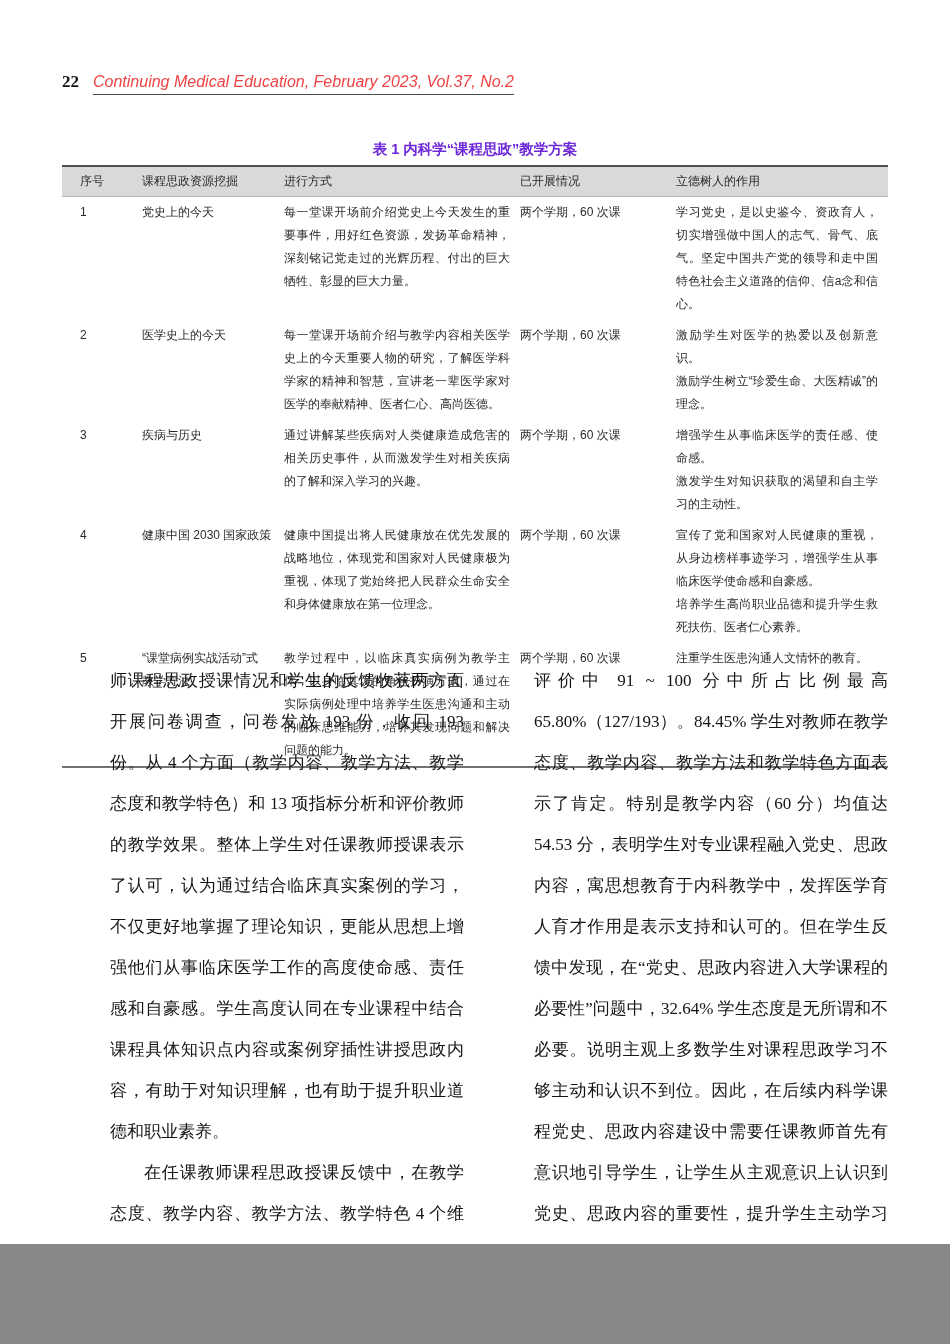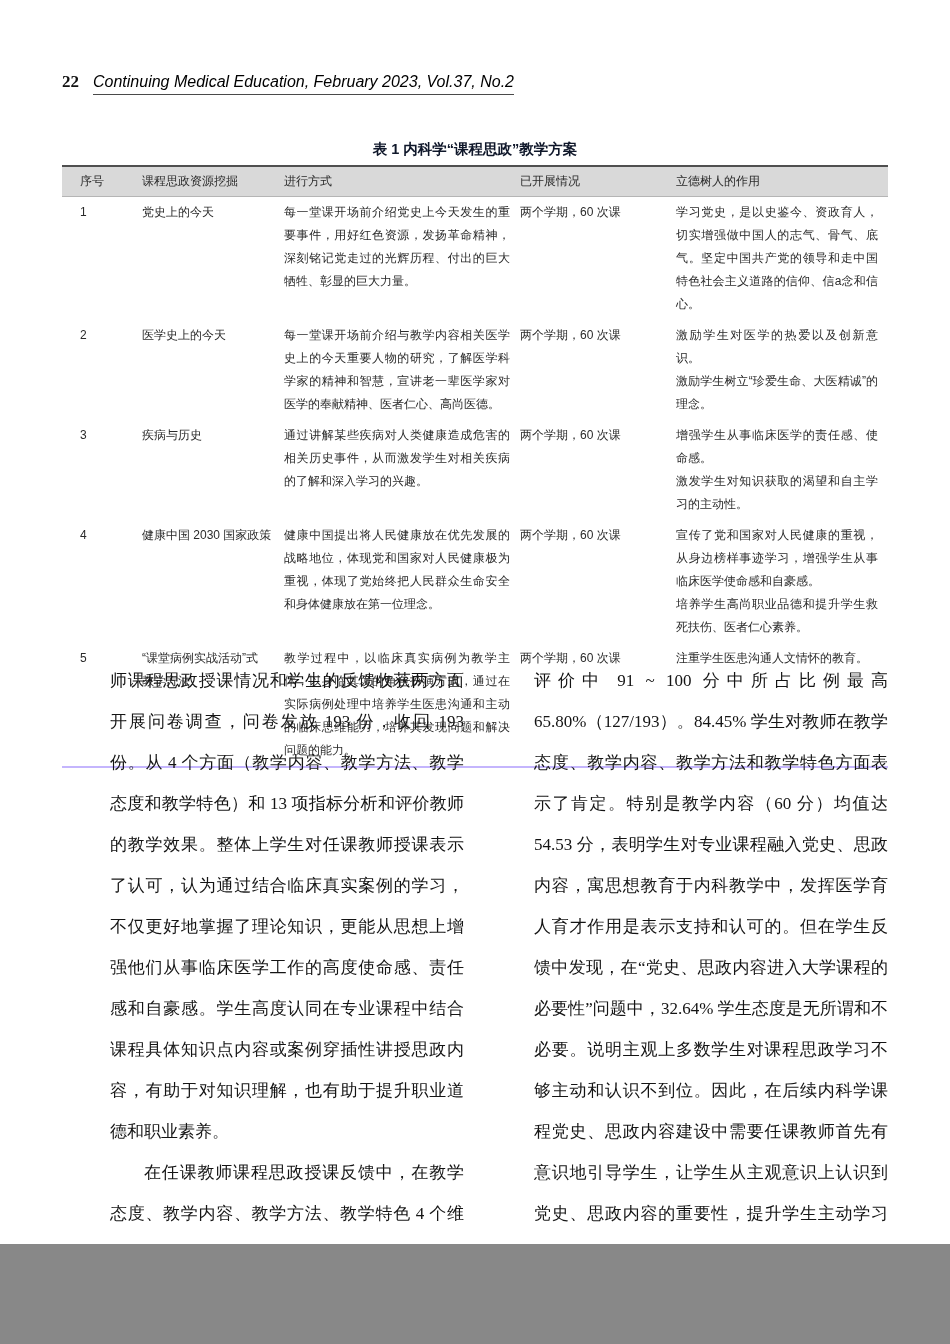--- a/index.html
+++ b/index.html
@@ -22,47 +22,47 @@
     font-size: 17px;
     display: flex;
     align-items: baseline;
     gap: 14px;
   }
   .page-number { font-weight: bold; color: #111; }
   .journal-line {
     font-family: "Liberation Sans", "DejaVu Sans", sans-serif;
     font-style: italic;
     font-size: 16px;
-    color: #000000;
+    color: #ef4444;
     border-bottom: 1.5px solid #4a4a4a;
     padding-bottom: 3px;
   }
 
   
   .table-title {
     position: absolute;
     top: 140px; left: 62px; width: 826px;
     text-align: center;
     font-family: "Liberation Sans", "DejaVu Sans", sans-serif;
     font-weight: 600;
     font-size: 14.5px;
-    color: #0f172a;
+    color: #6d28d9;
   }
   table.scheme {
     position: absolute;
     top: 165px; left: 62px;
     width: 826px;
     border-collapse: collapse;
     table-layout: fixed;
     font-family: "Liberation Sans", "DejaVu Sans", sans-serif;
     font-size: 12px;
     line-height: 23px;
     color: #2a2a2a;
     border-top: 2px solid #4f4f4f;
-    border-bottom: 2px solid #c4b5fd;
+    border-bottom: 2px solid #737373;
   }
   table.scheme col.c-no       { width: 80px; }
   table.scheme col.c-resource { width: 142px; }
   table.scheme col.c-method   { width: 236px; }
   table.scheme col.c-status   { width: 156px; }
   table.scheme col.c-effect   { width: 212px; }
   table.scheme thead th {
     background: #d9d9d9;
     font-weight: normal;
     text-align: left;

